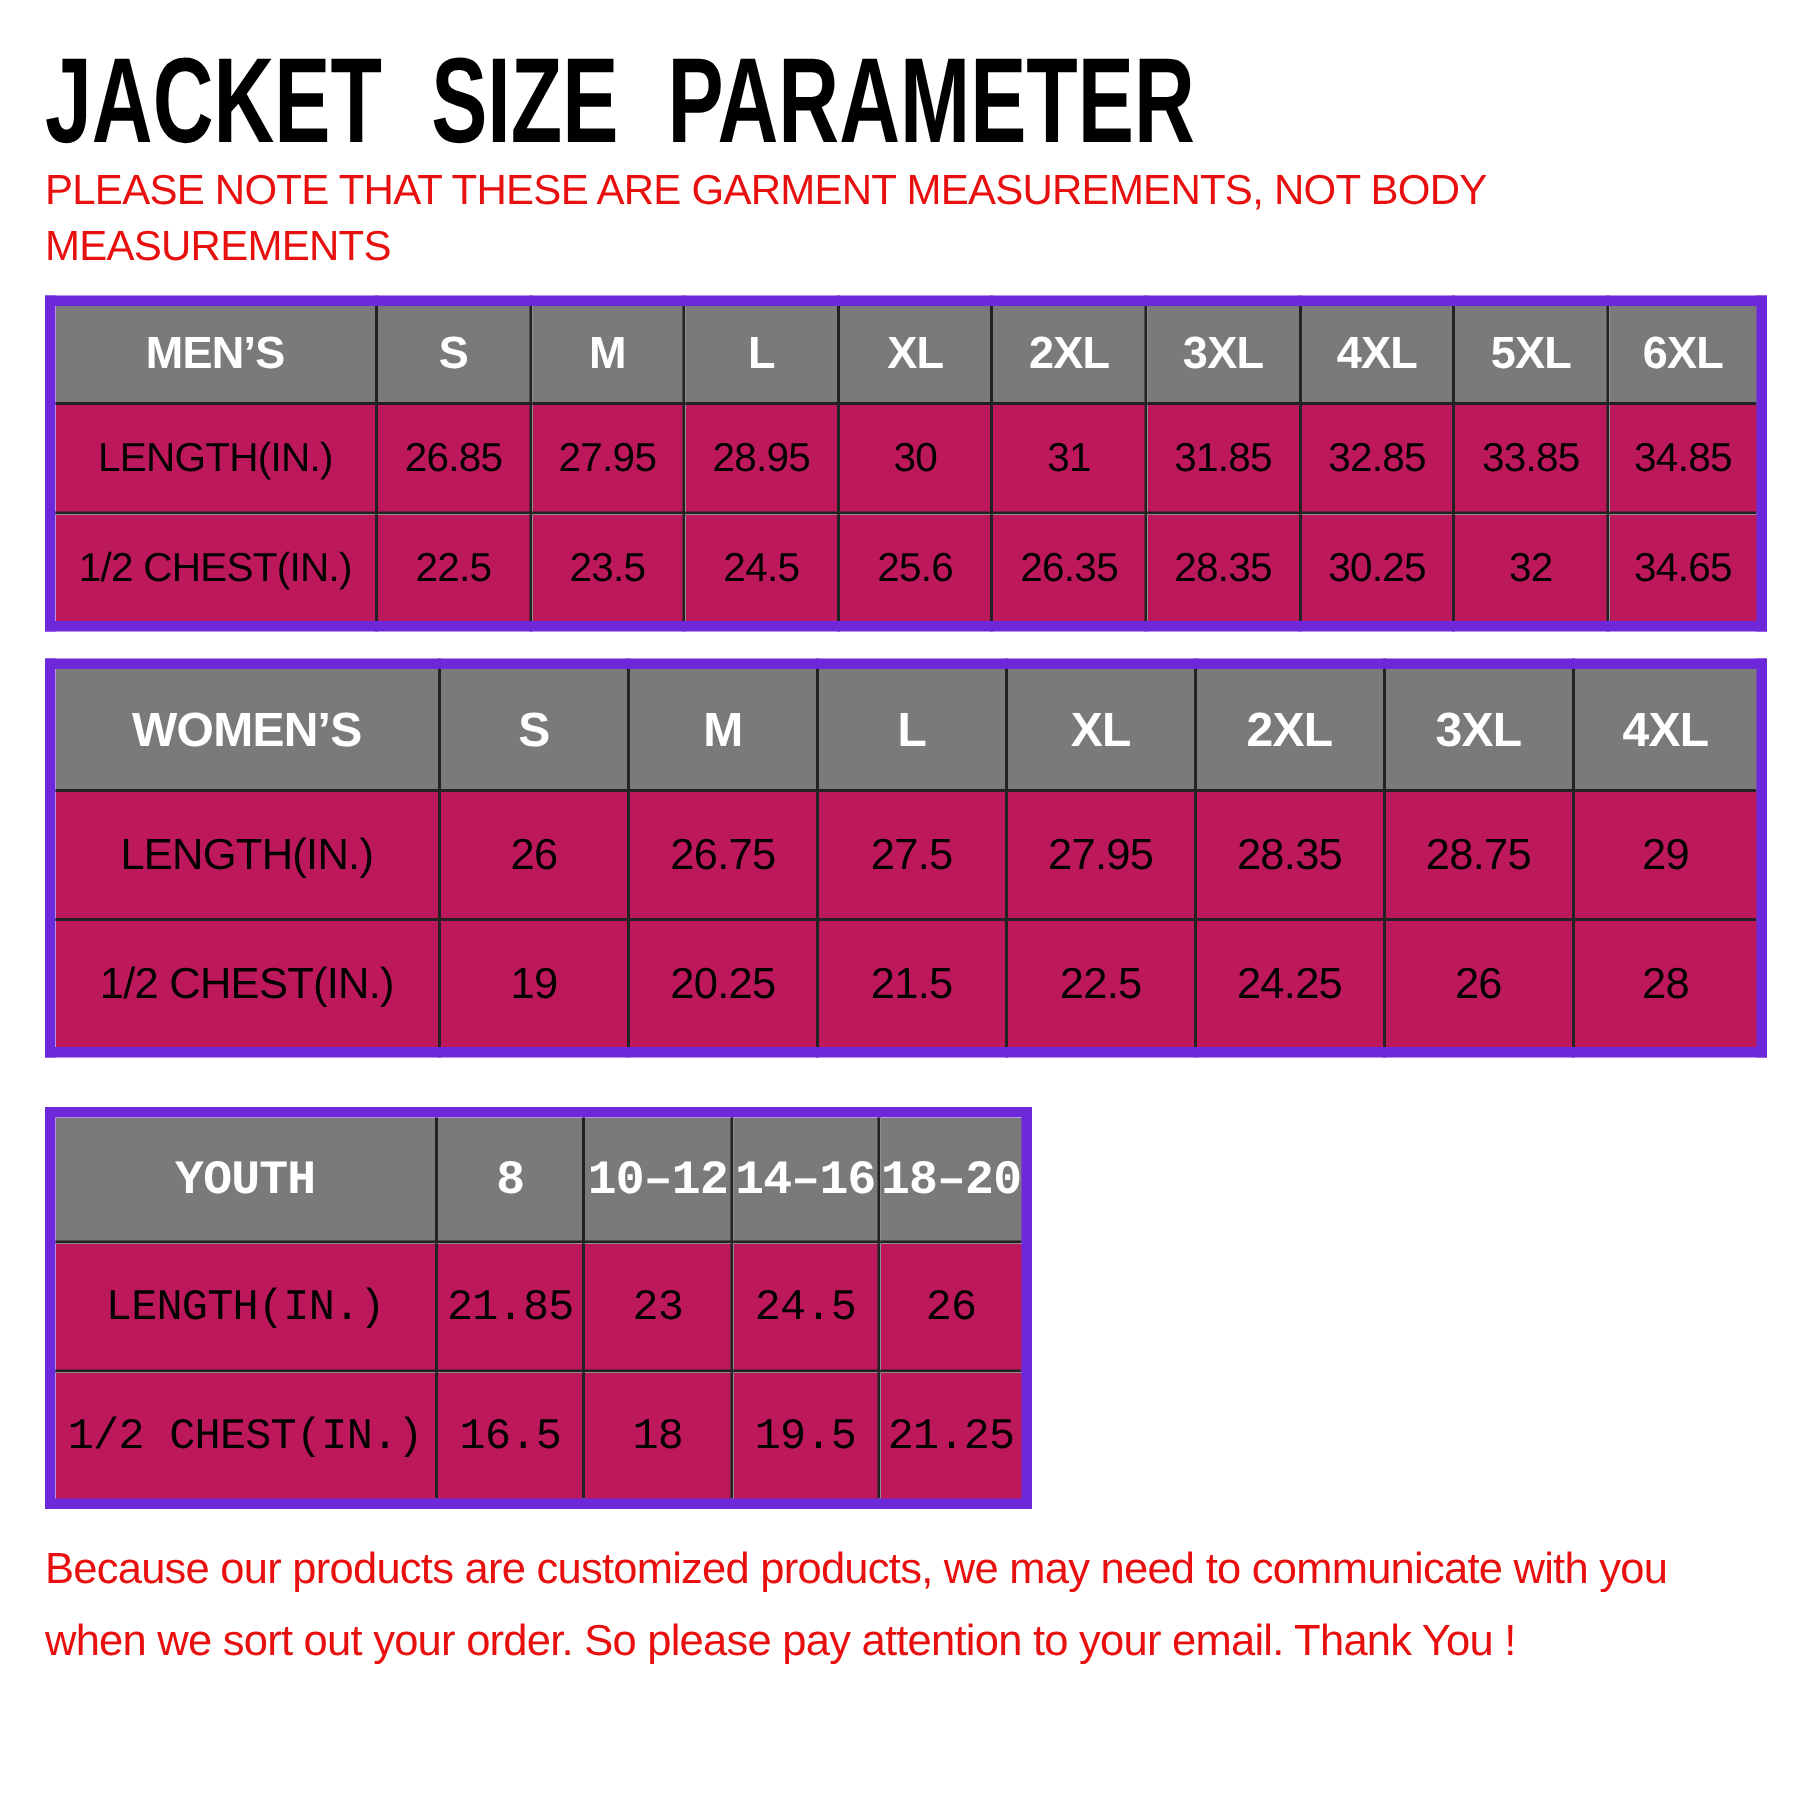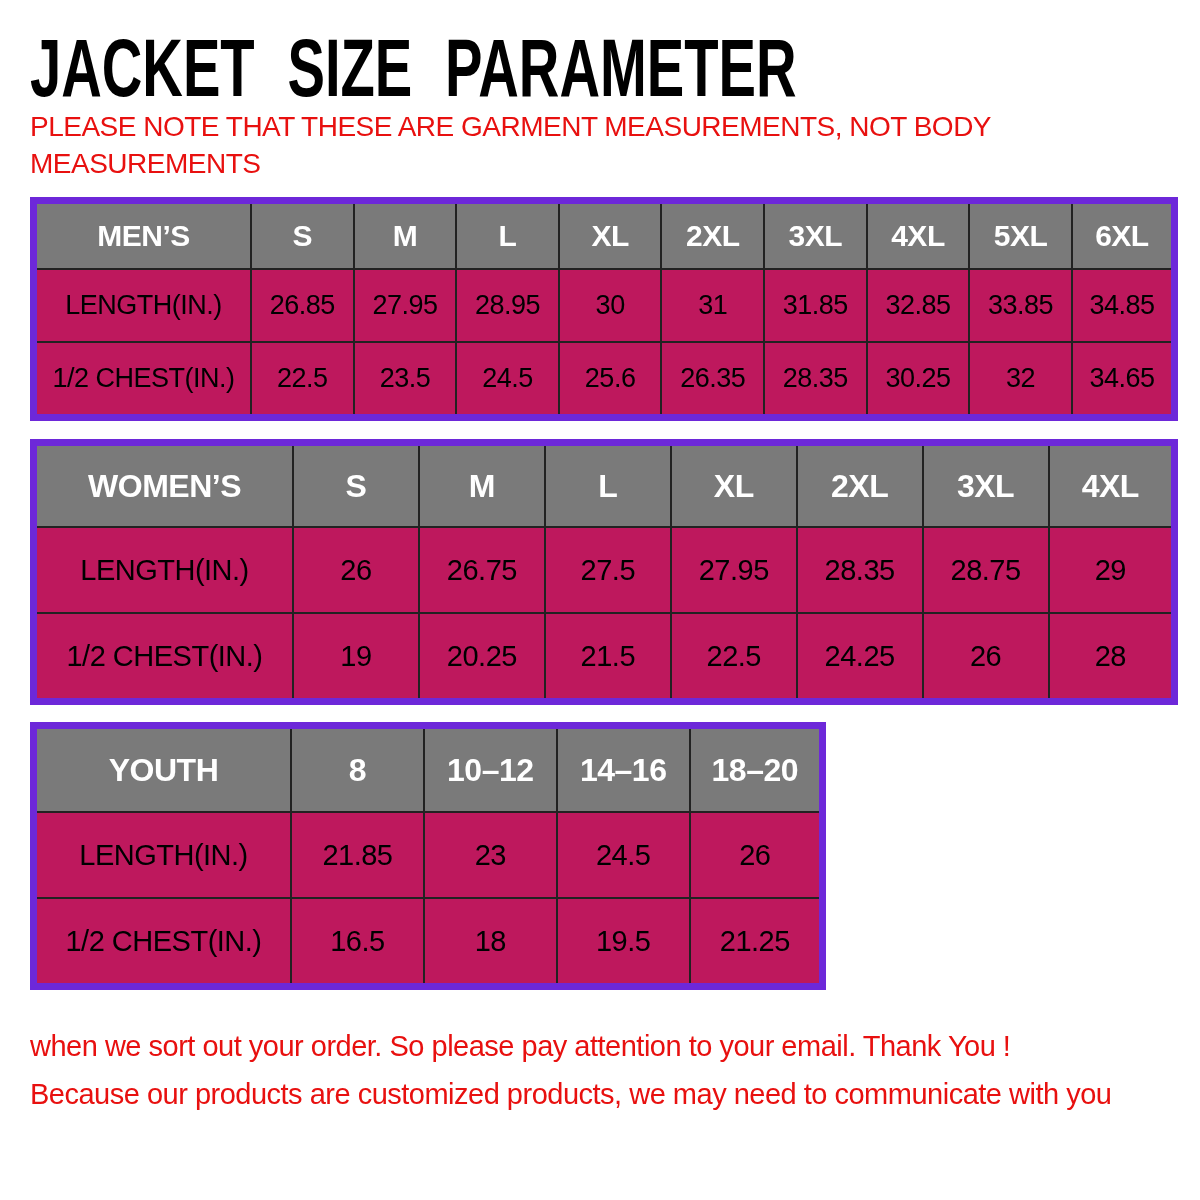--- a/index.html
+++ b/index.html
@@ -45,21 +45,21 @@
   .t-mens  { top: 197px; width: 1148px; }
   .t-mens thead th { height: 64px; font-size: 30px; }
   .t-mens tbody td { height: 71px; font-size: 27px; }
   .t-mens th:first-child { width: 213px; }
 
   .t-womens { top: 439px; width: 1148px; }
   .t-womens thead th { height: 80px; font-size: 32px; }
   .t-womens tbody td { height: 84px; font-size: 29px; }
   .t-womens th:first-child { width: 255px; }
 
-  .t-youth { top: 722px; width: 796px; }
+  .t-youth { top: 738px; width: 658px; font-family: Liberation Mono, monospace; }
   .t-youth thead th { height: 82px; font-size: 32px; }
   .t-youth tbody td { height: 84px; font-size: 29px; }
   .t-youth th:first-child { width: 253px; }
 
   .footer-paragraph {
     position: absolute; left: 30px; top: 1022px;
     color: #e8100f; font-size: 29px; line-height: 48px;
     letter-spacing: -0.5px; white-space: nowrap;
   }
   .footer-cta {
@@ -182,18 +182,18 @@
           <td>1/2 CHEST(IN.)</td>
           <td>16.5</td>
           <td>18</td>
           <td>19.5</td>
           <td>21.25</td>
         </tr>
       </tbody>
   </table>
 
   <div class="footer-paragraph">
+    <div>Because our products are customized products, we may need to communicate with you</div>
     <div>when we sort out your order. So please pay attention to your email. Thank You !</div>
-    <div>Because our products are customized products, we may need to communicate with you</div>
   </div>
 
 
 </div>
 
 </body></html>

